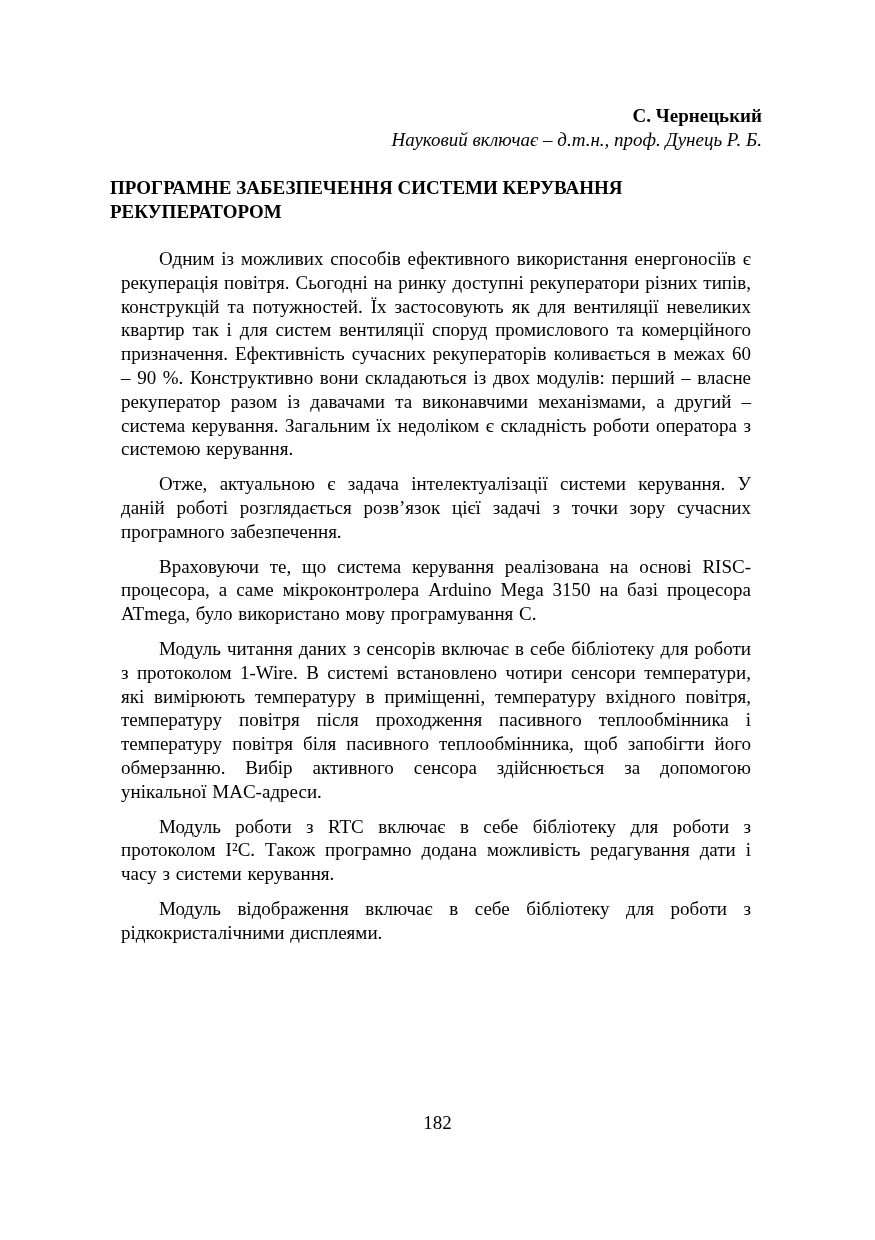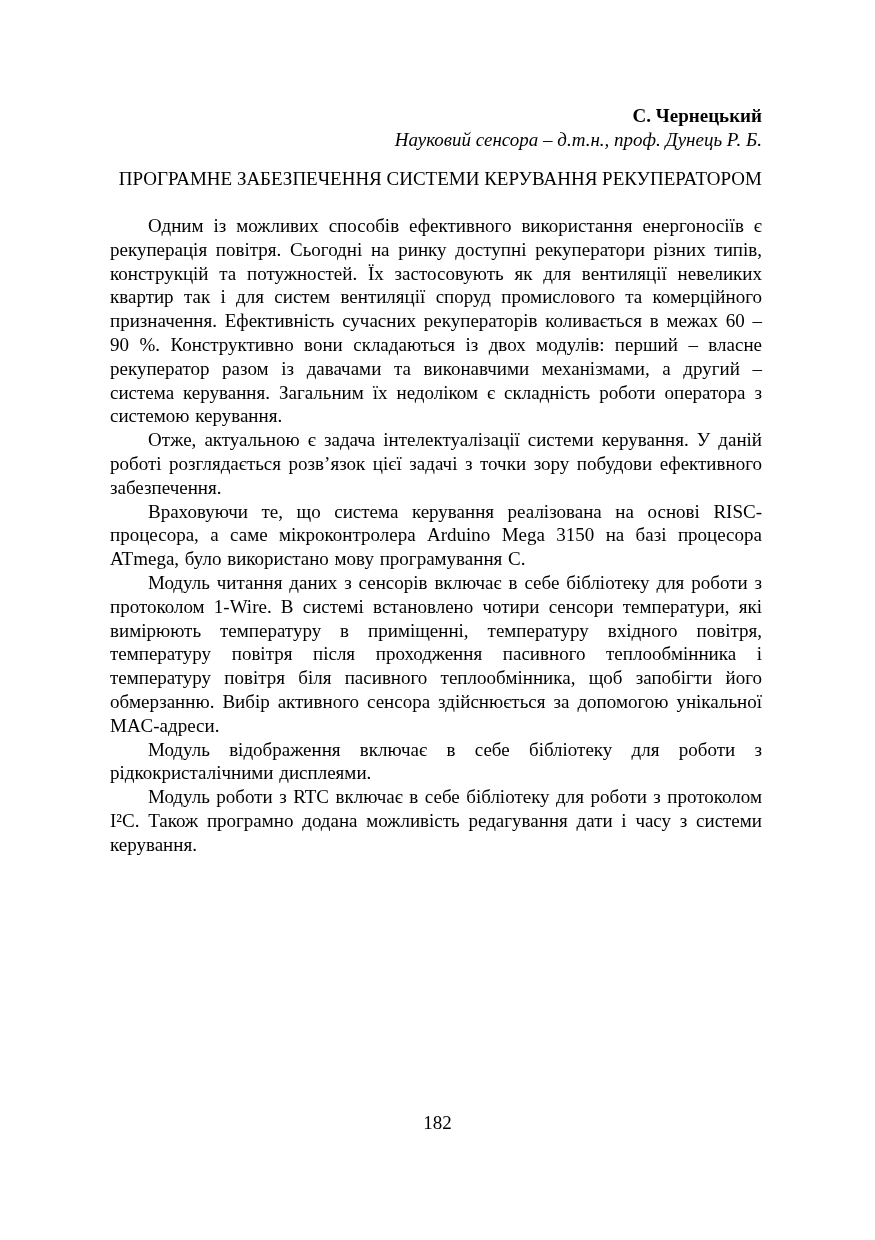--- a/index.html
+++ b/index.html
@@ -27,61 +27,61 @@
     font-size: 19px;
     line-height: 24px;
   }
   .supervisor-line {
     text-align: right;
     font-style: italic;
     font-size: 19px;
     line-height: 24px;
   }
   .doc-title {
-    margin-top: 15px;
-    text-align: right;
-    font-weight: normal;
+    margin-top: 24px;
+    text-align: left;
+    font-weight: bold;
     font-size: 19px;
     line-height: 24px;
   }
   .doc-body {
     margin-top: 23px;
     font-size: 19px;
     line-height: 23.8px;
   }
   .doc-body p.body-para {
-    margin: 0;
+    margin: 11px;
     text-align: justify;
     text-indent: 38px;
     word-spacing: 1px;
   }
   .page-number {
     position: absolute;
     left: 0;
     right: 0;
     top: 1112px;
     text-align: center;
     font-size: 19px;
   }
 </style>
 </head>
 <body>
 
 <div class="page">
 
   <div class="author-line">С. Чернецький</div>
 
-  <div class="supervisor-line">Науковий сенсора – д.т.н., проф. Дунець Р. Б.</div>
+  <div class="supervisor-line">Науковий включає – д.т.н., проф. Дунець Р. Б.</div>
 
   <div class="doc-title">ПРОГРАМНЕ ЗАБЕЗПЕЧЕННЯ СИСТЕМИ КЕРУВАННЯ РЕКУПЕРАТОРОМ</div>
 
   <div class="doc-body">
       <p class="body-para">Одним із можливих способів ефективного використання енергоносіїв є рекуперація повітря. Сьогодні на ринку доступні рекуператори різних типів, конструкцій та потужностей. Їх застосовують як для вентиляції невеликих квартир так і для систем вентиляції споруд промислового та комерційного призначення. Ефективність сучасних рекуператорів коливається в межах 60 – 90 %. Конструктивно вони складаються із двох модулів: перший – власне рекуператор разом із давачами та виконавчими механізмами, а другий – система керування. Загальним їх недоліком є складність роботи оператора з системою керування.</p>
-      <p class="body-para">Отже, актуальною є задача інтелектуалізації системи керування. У даній роботі розглядається розв’язок цієї задачі з точки зору побудови ефективного забезпечення.</p>
+      <p class="body-para">Отже, актуальною є задача інтелектуалізації системи керування. У даній роботі розглядається розв’язок цієї задачі з точки зору сучасних програмного забезпечення.</p>
       <p class="body-para">Враховуючи те, що система керування реалізована на основі RISC-процесора, а саме мікроконтролера Arduino Mega 3150 на базі процесора ATmega, було використано мову програмування C.</p>
       <p class="body-para">Модуль читання даних з сенсорів включає в себе бібліотеку для роботи з протоколом 1-Wire. В системі встановлено чотири сенсори температури, які вимірюють температуру в приміщенні, температуру вхідного повітря, температуру повітря після проходження пасивного теплообмінника і температуру повітря біля пасивного теплообмінника, щоб запобігти його обмерзанню. Вибір активного сенсора здійснюється за допомогою унікальної MAC-адреси.</p>
+      <p class="body-para">Модуль роботи з RTC включає в себе бібліотеку для роботи з протоколом I²C. Також програмно додана можливість редагування дати і часу з системи керування.</p>
       <p class="body-para">Модуль відображення включає в себе бібліотеку для роботи з рідкокристалічними дисплеями.</p>
-      <p class="body-para">Модуль роботи з RTC включає в себе бібліотеку для роботи з протоколом I²C. Також програмно додана можливість редагування дати і часу з системи керування.</p>
     </div>
 
   <div class="page-number">182</div>
 
 </div>
 
 </body></html>

